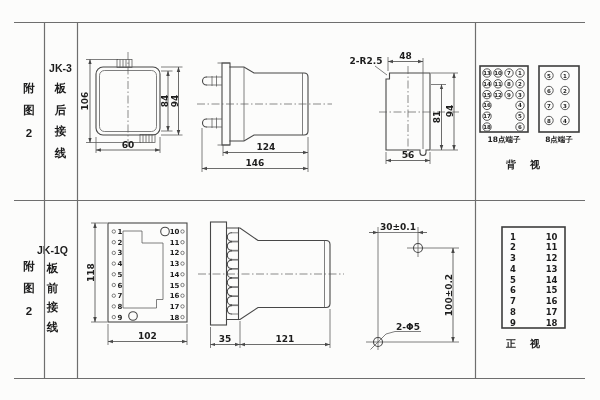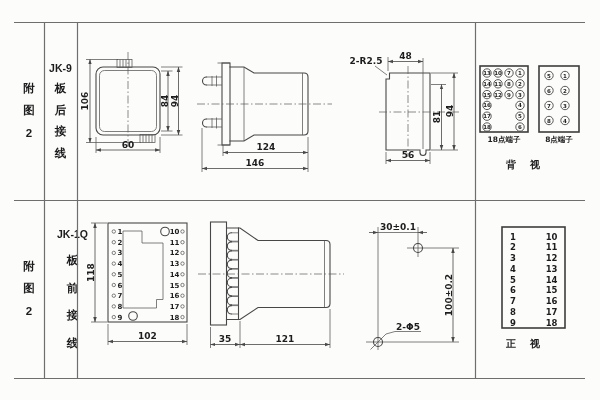--- a/index.html
+++ b/index.html
@@ -29,33 +29,33 @@
 <body>
 
 <div class="page">
 
   <div class="vcol" style="left:14px;top:22px;width:30px;height:178px;gap:11px">
     <span class="zh">附</span>
     <span class="zh">图</span>
     <span class="zh">2</span>
   </div>
   <div class="vcol" style="left:44px;top:22px;width:33px;height:178px;gap:10px">
-    <span class="model">JK-9</span>
+    <span class="model">JK-3</span>
     <span class="zh">板</span>
     <span class="zh">后</span>
     <span class="zh">接</span>
     <span class="zh">线</span>
   </div>
 
   <div class="vcol" style="left:14px;top:200px;width:30px;height:178px;gap:11px">
     <span class="zh">附</span>
     <span class="zh">图</span>
     <span class="zh">2</span>
   </div>
-  <div class="vcol" style="left:56px;top:200px;width:33px;height:178px;gap:16px">
+  <div class="vcol" style="left:36px;top:200px;width:33px;height:178px;gap:8px">
     <span class="model">JK-1Q</span>
     <span class="zh">板</span>
     <span class="zh">前</span>
     <span class="zh">接</span>
     <span class="zh">线</span>
   </div>
 
   <svg class="draw" width="600" height="400" viewBox="0 0 600 400">
     <defs>
       <marker id="arr" viewBox="0 0 10 10" refX="9.5" refY="5" markerWidth="6.5" markerHeight="6.5" orient="auto-start-reverse">

